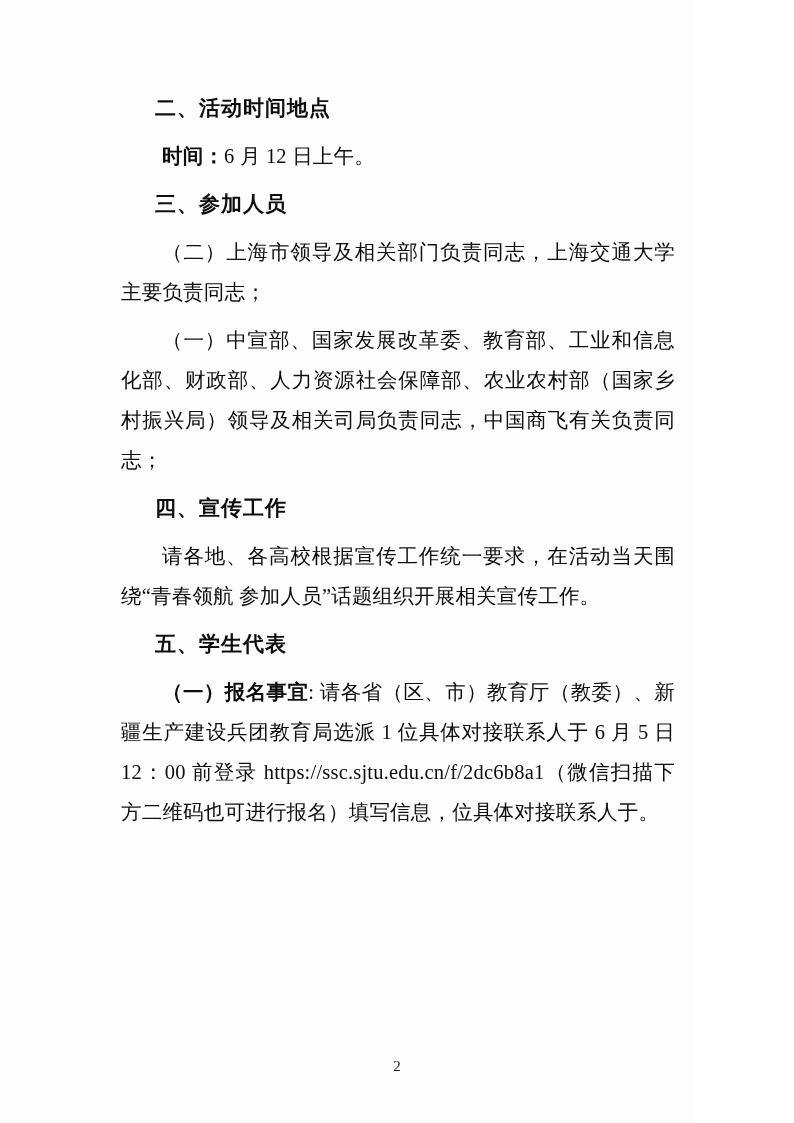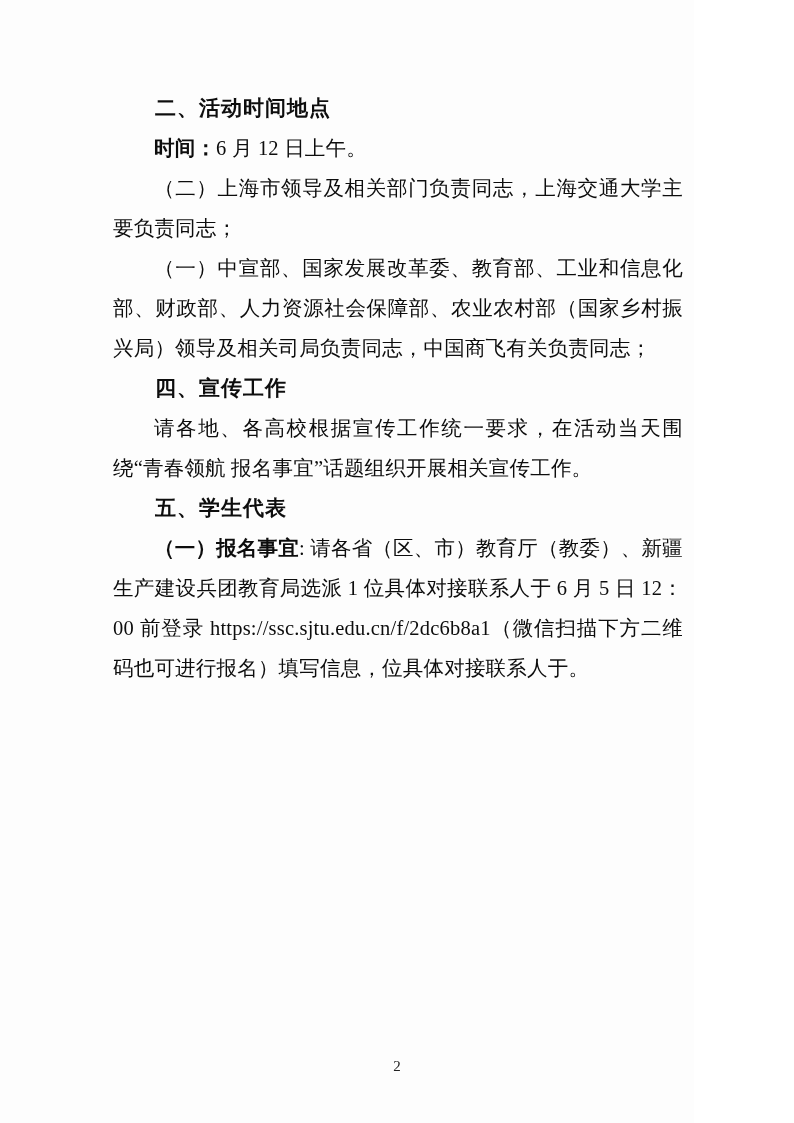--- a/index.html
+++ b/index.html
@@ -35,21 +35,21 @@
     line-height: 40px;
     text-indent: 2em;
     letter-spacing: 1px;
     margin: 0;
     white-space: nowrap;
   }
   .para {
     font-size: 20.5px;
     line-height: 40px;
     text-indent: 2em;
-    margin: 0;
+    margin: 8px;
     text-align: justify;
     text-justify: inter-ideograph;
     letter-spacing: 0.2px;
   }
   .bold {
     font-weight: bold;
   }
   .latin {
     font-family: "Liberation Serif", "DejaVu Serif", serif;
   }
@@ -68,29 +68,30 @@
 <body>
 
 <div class="page">
   <div class="content">
 
     <p class="heading">二、活动时间地点</p>
 
     <p class="para"><span class="bold">时间：</span><span>6 月 12 日上午。</span></p>
 
 
+    <p class="heading">三、参加人员</p>
 
     <p class="para">（二）上海市领导及相关部门负责同志，上海交通大学主要负责同志；</p>
 
     <p class="para">（一）中宣部、国家发展改革委、教育部、工业和信息化部、财政部、人力资源社会保障部、农业农村部（国家乡村振兴局）领导及相关司局负责同志，中国商飞有关负责同志；</p>
 
 
     <p class="heading">四、宣传工作</p>
 
-    <p class="para">请各地、各高校根据宣传工作统一要求，在活动当天围绕“青春领航 报名事宜”话题组织开展相关宣传工作。</p>
+    <p class="para">请各地、各高校根据宣传工作统一要求，在活动当天围绕“青春领航 参加人员”话题组织开展相关宣传工作。</p>
 
     <p class="heading">五、学生代表</p>
 
     <p class="para"><span class="bold">（一）报名事宜</span><span>: 请各省（区、市）教育厅（教委）、新疆生产建设兵团教育局选派 1 位具体对接联系人于 6 月 5 日 12：00 前登录 </span><span class="latin">https://ssc.sjtu.edu.cn/f/2dc6b8a1</span><span>（微信扫描下方二维码也可进行报名）填写信息，位具体对接联系人于。</span></p>
 
   </div>
 
   <div class="pagenum">2</div>
 </div>
 

